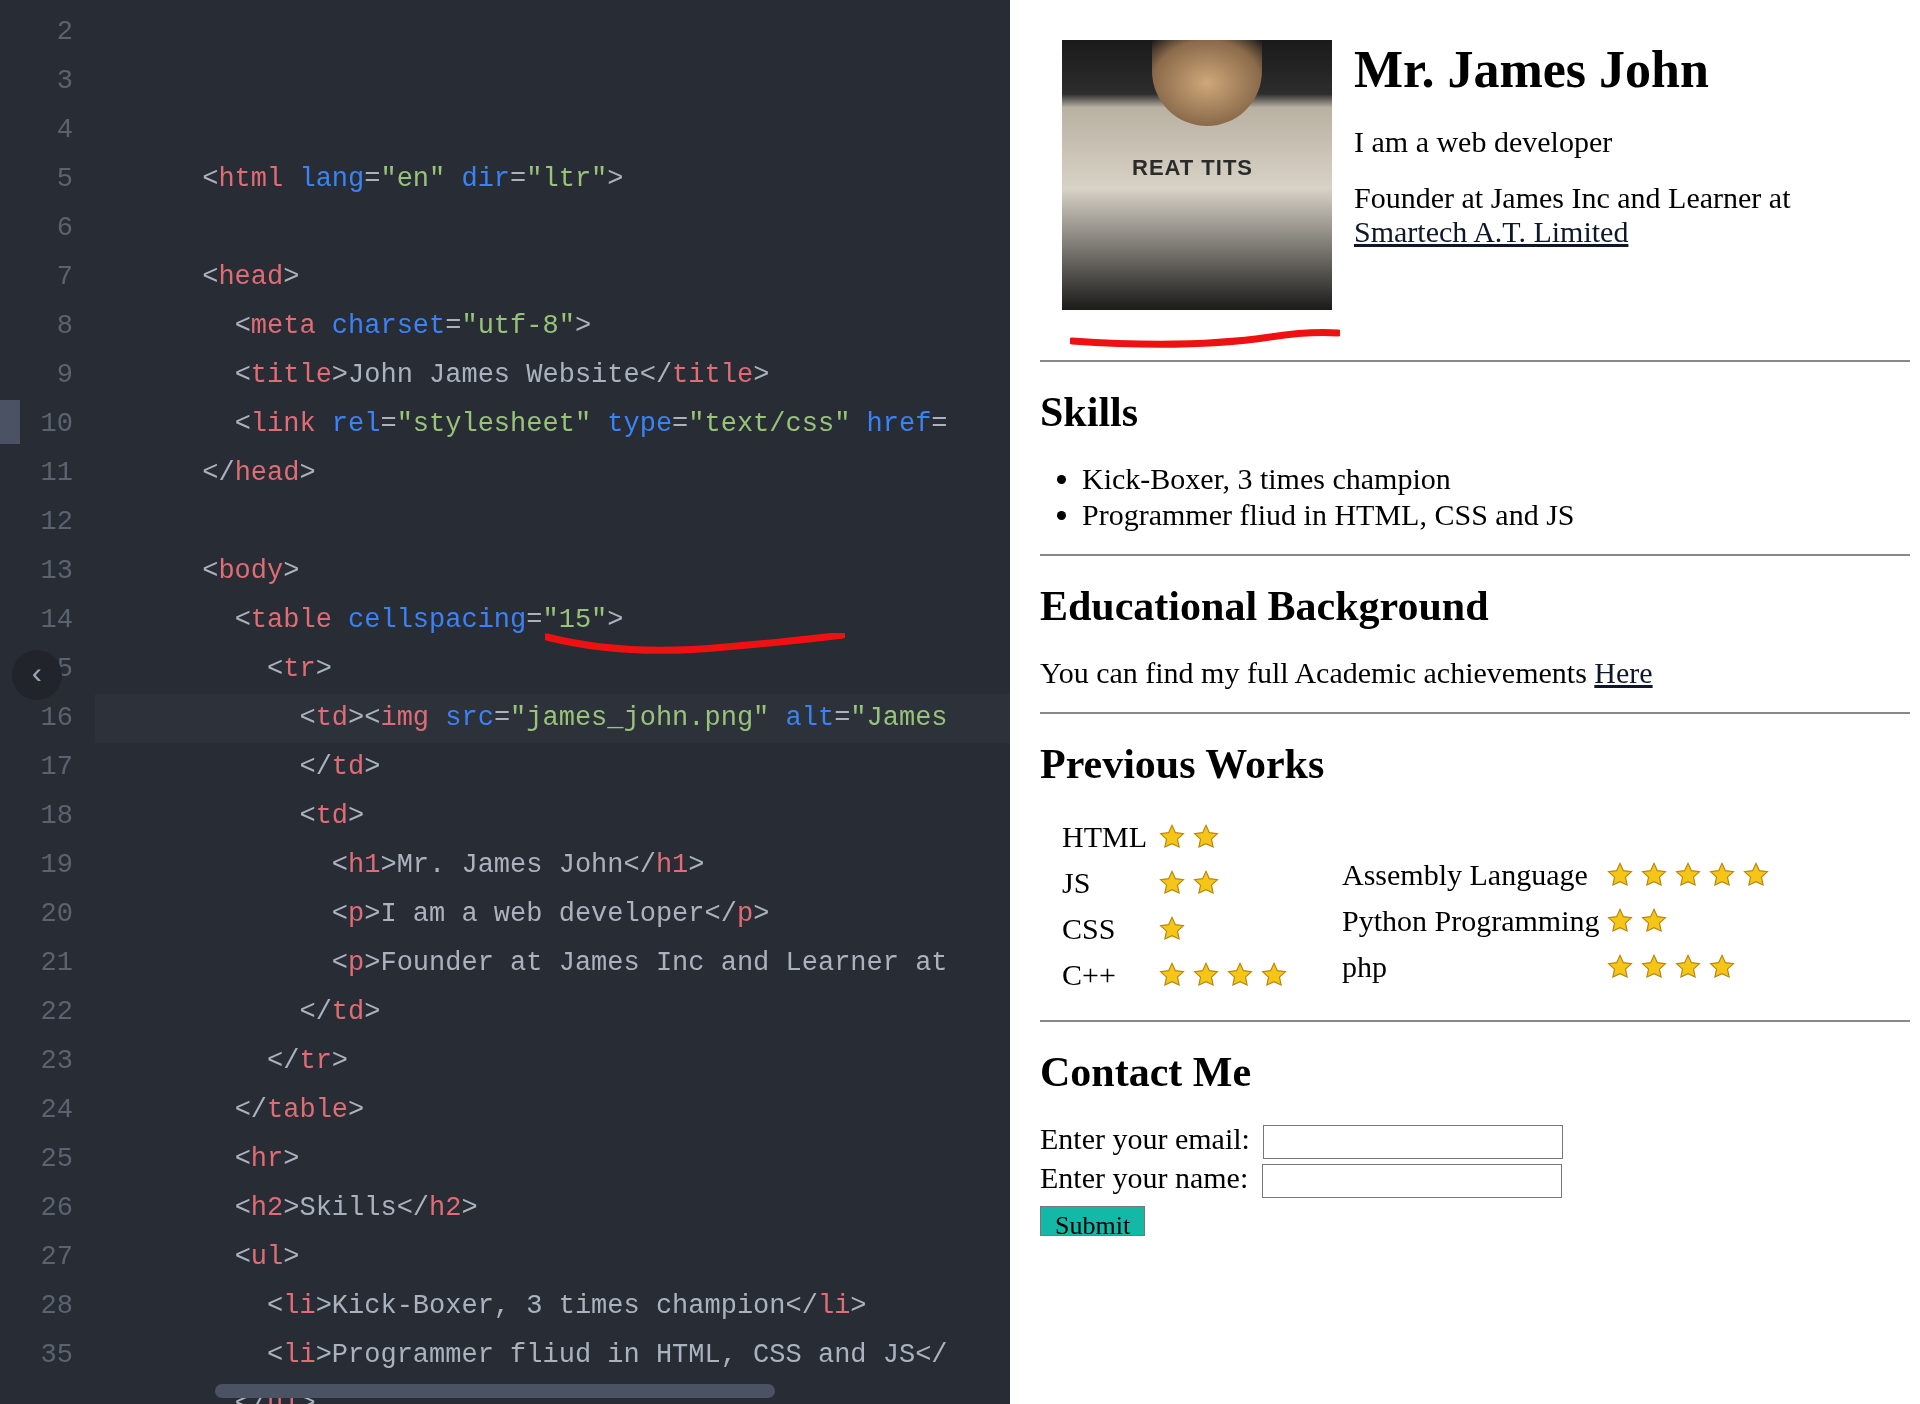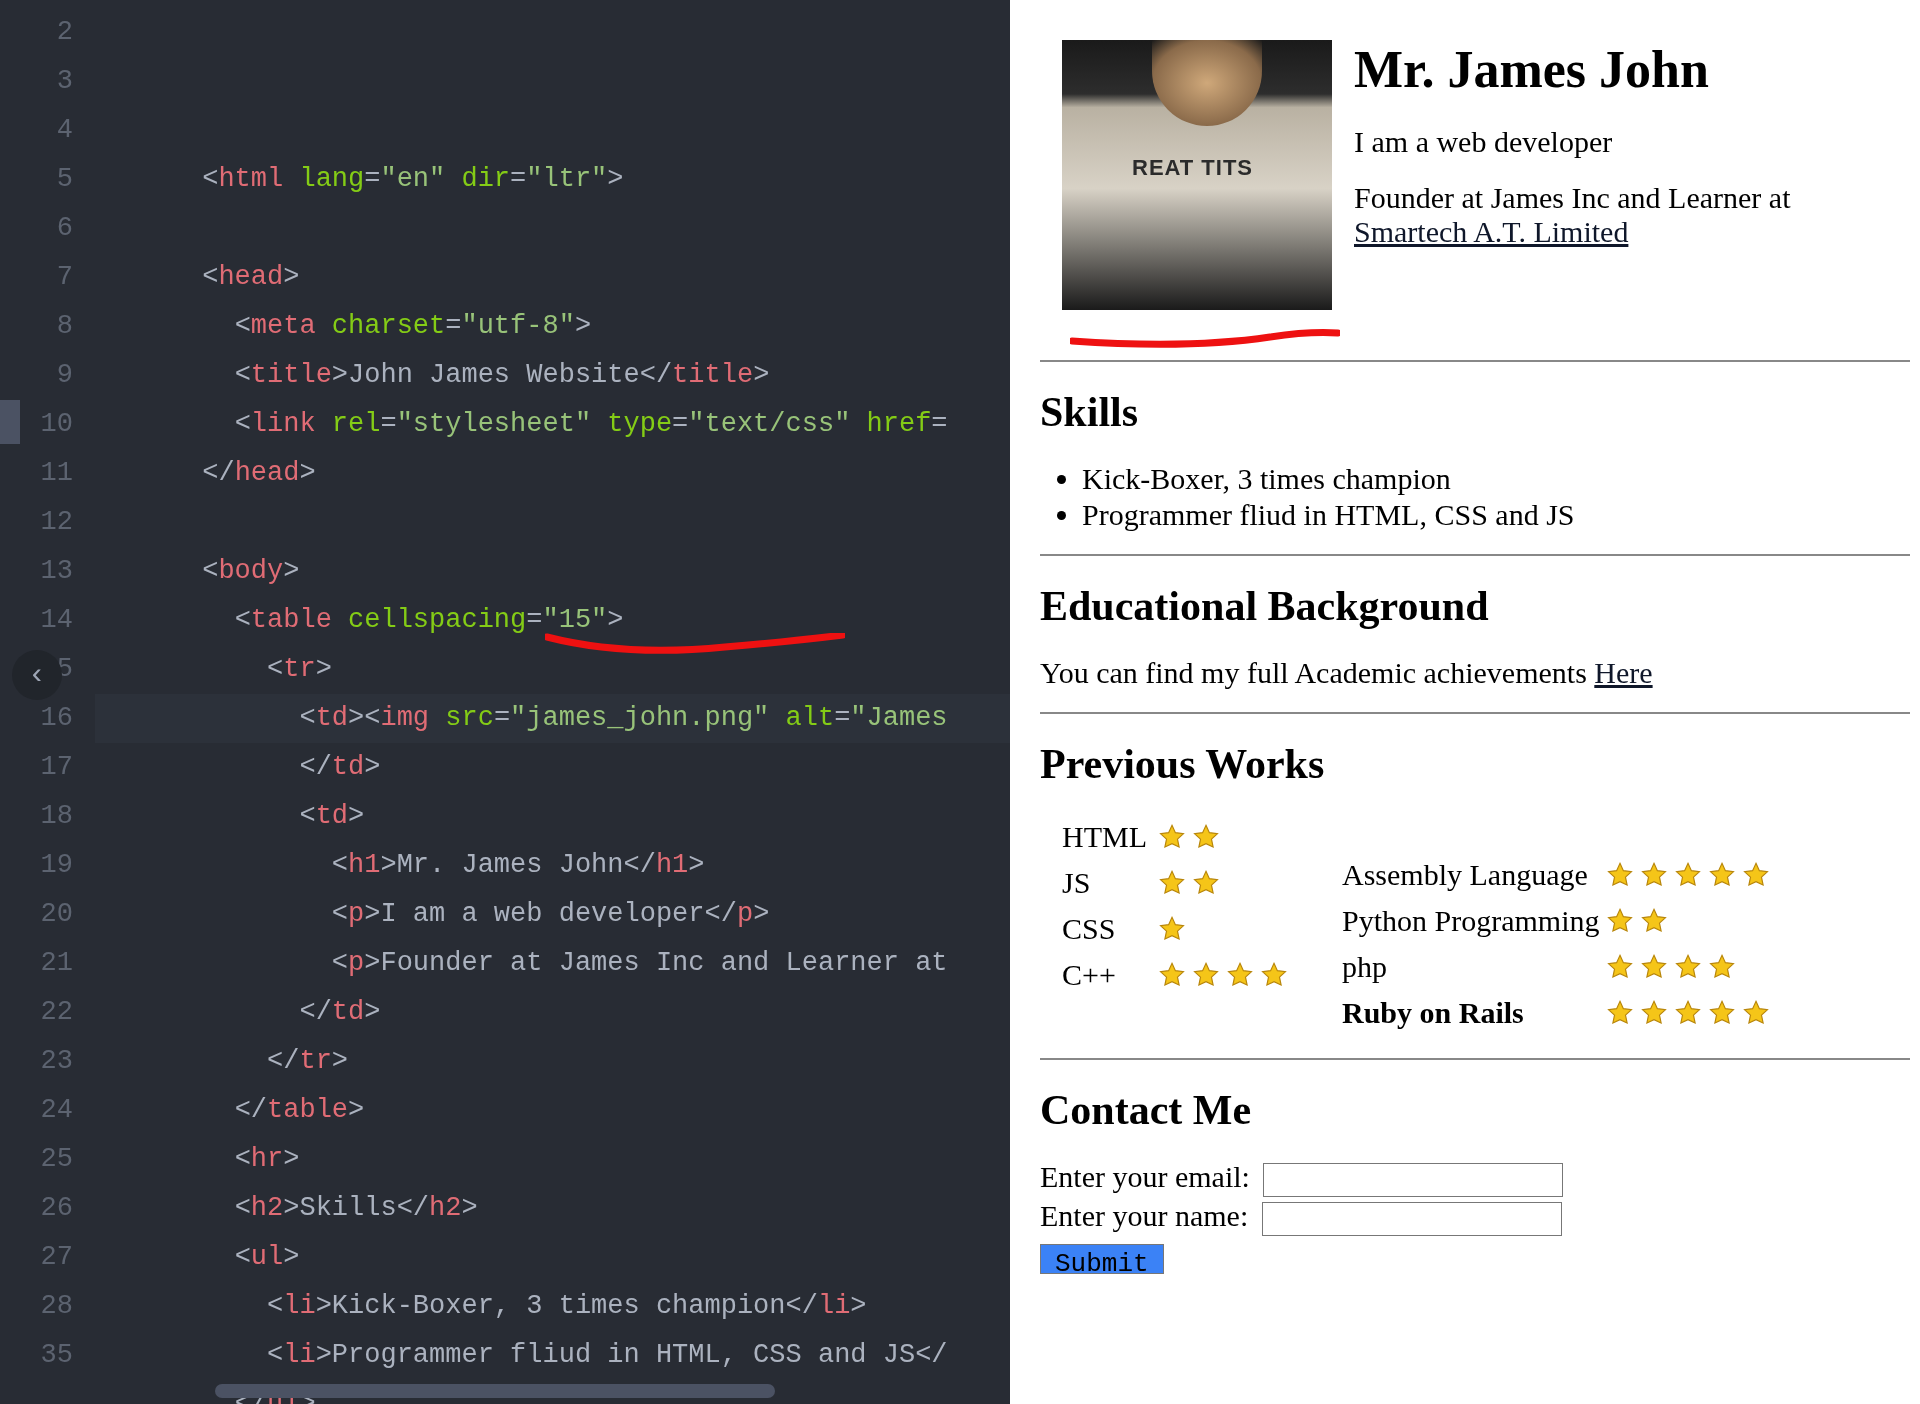--- a/index.html
+++ b/index.html
@@ -52,21 +52,21 @@
     line-height: 49px;
     white-space: pre;
     color: #abb2bf;
     overflow: hidden;
     position: relative;
   }
   .code .line { height: 49px; padding-left: 10px; }
   .code .line.hl { background: #2c313a; }
   .t-punc  { color: #abb2bf; }
   .t-tag   { color: #e06c75; }
-  .t-attr  { color: #84cc16; }
+  .t-attr  { color: #3b82f6; }
   .t-str   { color: #98c379; }
   .t-brkt  { color: #abb2bf; }
   .hscroll {
     position: absolute;
     left: 120px;
     bottom: 6px;
     width: 560px;
     height: 14px;
     background: #4b5263;
     border-radius: 7px;
@@ -160,22 +160,22 @@
     border: 1px solid #777;
     font-size: 22px;
     background:#fff;
     vertical-align: middle;
     margin-left: 6px;
   }
   .contact .submit {
     margin-top: 6px;
     padding: 4px 14px 0 14px;
     border: 1px solid #777;
-    background: #3b82f6;
-    font-family: Liberation Mono, monospace;
+    background: #14b8a6;
+    font-family: Liberation Serif, serif;
     font-size: 26px;
     height: 30px;
     overflow: hidden;
     display: inline-block;
   }
 </style>
 </head>
 <body>
 
 <div class="editor-wrap">
@@ -379,48 +379,20 @@
             <svg viewBox="0 0 24 24">
               <path d="M12 2l2.9 6.3 6.9.8-5.1 4.7 1.4 6.8L12 17.8 5.9 20.6l1.4-6.8L2.2 9.1l6.9-.8z" fill="#f5c518" stroke="#b8860b" stroke-width="1"></path>
             </svg>
           </span>
           <span class="star">
             <svg viewBox="0 0 24 24">
               <path d="M12 2l2.9 6.3 6.9.8-5.1 4.7 1.4 6.8L12 17.8 5.9 20.6l1.4-6.8L2.2 9.1l6.9-.8z" fill="#f5c518" stroke="#b8860b" stroke-width="1"></path>
             </svg>
           </span>
         </div>
-        <div class="works-cell col2">
-          <span class="lbl bold">Ruby on Rails</span>
-          <span class="star">
-            <svg viewBox="0 0 24 24">
-              <path d="M12 2l2.9 6.3 6.9.8-5.1 4.7 1.4 6.8L12 17.8 5.9 20.6l1.4-6.8L2.2 9.1l6.9-.8z" fill="#f5c518" stroke="#b8860b" stroke-width="1"></path>
-            </svg>
-          </span>
-          <span class="star">
-            <svg viewBox="0 0 24 24">
-              <path d="M12 2l2.9 6.3 6.9.8-5.1 4.7 1.4 6.8L12 17.8 5.9 20.6l1.4-6.8L2.2 9.1l6.9-.8z" fill="#f5c518" stroke="#b8860b" stroke-width="1"></path>
-            </svg>
-          </span>
-          <span class="star">
-            <svg viewBox="0 0 24 24">
-              <path d="M12 2l2.9 6.3 6.9.8-5.1 4.7 1.4 6.8L12 17.8 5.9 20.6l1.4-6.8L2.2 9.1l6.9-.8z" fill="#f5c518" stroke="#b8860b" stroke-width="1"></path>
-            </svg>
-          </span>
-          <span class="star">
-            <svg viewBox="0 0 24 24">
-              <path d="M12 2l2.9 6.3 6.9.8-5.1 4.7 1.4 6.8L12 17.8 5.9 20.6l1.4-6.8L2.2 9.1l6.9-.8z" fill="#f5c518" stroke="#b8860b" stroke-width="1"></path>
-            </svg>
-          </span>
-          <span class="star">
-            <svg viewBox="0 0 24 24">
-              <path d="M12 2l2.9 6.3 6.9.8-5.1 4.7 1.4 6.8L12 17.8 5.9 20.6l1.4-6.8L2.2 9.1l6.9-.8z" fill="#f5c518" stroke="#b8860b" stroke-width="1"></path>
-            </svg>
-          </span>
-        </div>
       </div>
   </div>
   <hr>
 
   <h2>Contact Me</h2>
   <div class="contact">
     <label>
       <span>Enter your email:</span>
       <input type="text" style="">
     </label>

